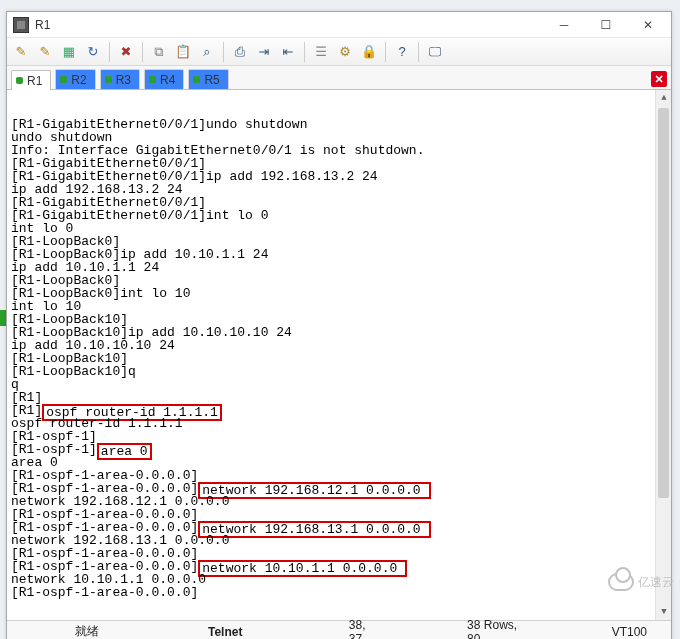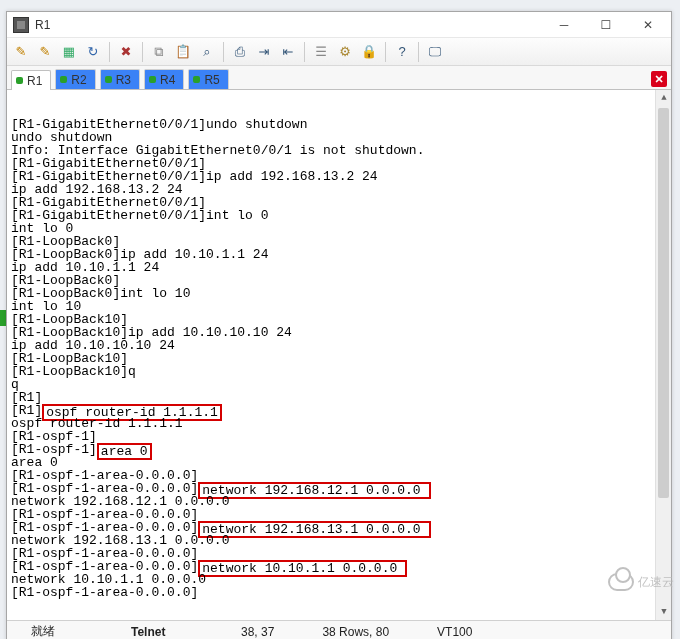--- a/index.html
+++ b/index.html
@@ -140,21 +140,21 @@
   .scrollbar .up{top:0;} .scrollbar .down{bottom:0;}
   .scrollbar .thumb{
     position:absolute; left:2px; right:2px; top:18px; height:390px;
     background:#cdcdcd; border-radius:2px;
   }
   .statusbar{
     height:22px; border-top:1px solid #d0d0d0;
     display:flex; align-items:center; font-size:12px; color:#222;
     background:#f8f8f8;
   }
-  .statusbar .cell{padding:0 24px;}
+  .statusbar .cell{padding:0 24px;margin-left:44px;}
   .statusbar .cell.first{width:100px;}
   .statusbar .cell.tel{width:110px;font-weight:bold;}
   .watermark{
     position:absolute; right:6px; bottom:48px;
     display:flex; align-items:center; gap:4px;
     color:#b7b7b7; font-size:12px; font-family:"Microsoft YaHei";
     opacity:0.85;
   }
   .watermark .cloud{
     width:26px;height:18px;border:2px solid #b7b7b7;border-radius:10px;position:relative;

